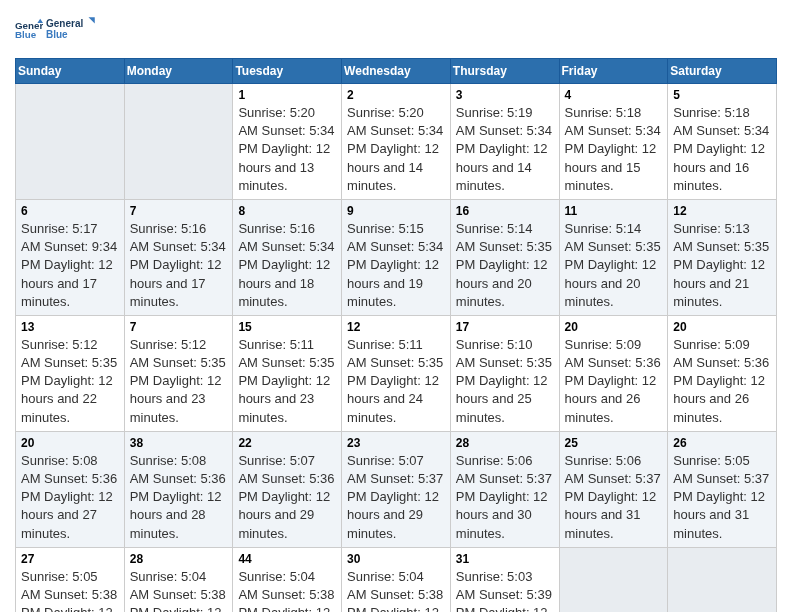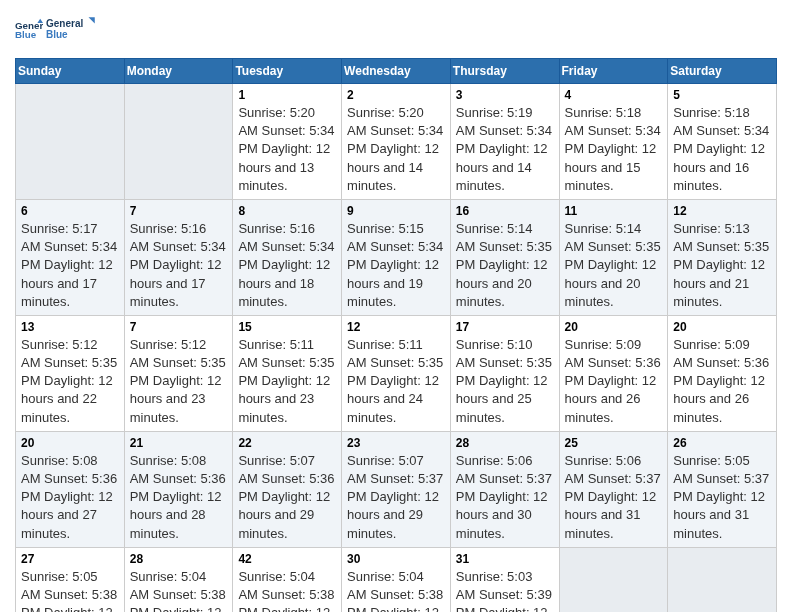--- a/index.html
+++ b/index.html
@@ -155,21 +155,21 @@
             <span class="day-num">5</span>
             <div class="day-info">Sunrise: 5:18 AM
 Sunset: 5:34 PM
 Daylight: 12 hours and 16 minutes.</div>
           </td>
         </tr>
         <tr>
           <td>
             <span class="day-num">6</span>
             <div class="day-info">Sunrise: 5:17 AM
-Sunset: 5:34 PM
+Sunset: 9:34 PM
 Daylight: 12 hours and 17 minutes.</div>
           </td>
           <td>
             <span class="day-num">7</span>
             <div class="day-info">Sunrise: 5:16 AM
 Sunset: 5:34 PM
 Daylight: 12 hours and 17 minutes.</div>
           </td>
           <td>
             <span class="day-num">8</span>
@@ -247,21 +247,21 @@
           </td>
         </tr>
         <tr>
           <td>
             <span class="day-num">20</span>
             <div class="day-info">Sunrise: 5:08 AM
 Sunset: 5:36 PM
 Daylight: 12 hours and 27 minutes.</div>
           </td>
           <td>
-            <span class="day-num">21</span>
+            <span class="day-num">38</span>
             <div class="day-info">Sunrise: 5:08 AM
 Sunset: 5:36 PM
 Daylight: 12 hours and 28 minutes.</div>
           </td>
           <td>
             <span class="day-num">22</span>
             <div class="day-info">Sunrise: 5:07 AM
 Sunset: 5:36 PM
 Daylight: 12 hours and 29 minutes.</div>
           </td>
@@ -297,21 +297,21 @@
 Sunset: 5:38 PM
 Daylight: 12 hours and 32 minutes.</div>
           </td>
           <td>
             <span class="day-num">28</span>
             <div class="day-info">Sunrise: 5:04 AM
 Sunset: 5:38 PM
 Daylight: 12 hours and 33 minutes.</div>
           </td>
           <td>
-            <span class="day-num">42</span>
+            <span class="day-num">44</span>
             <div class="day-info">Sunrise: 5:04 AM
 Sunset: 5:38 PM
 Daylight: 12 hours and 34 minutes.</div>
           </td>
           <td>
             <span class="day-num">30</span>
             <div class="day-info">Sunrise: 5:04 AM
 Sunset: 5:38 PM
 Daylight: 12 hours and 34 minutes.</div>
           </td>

